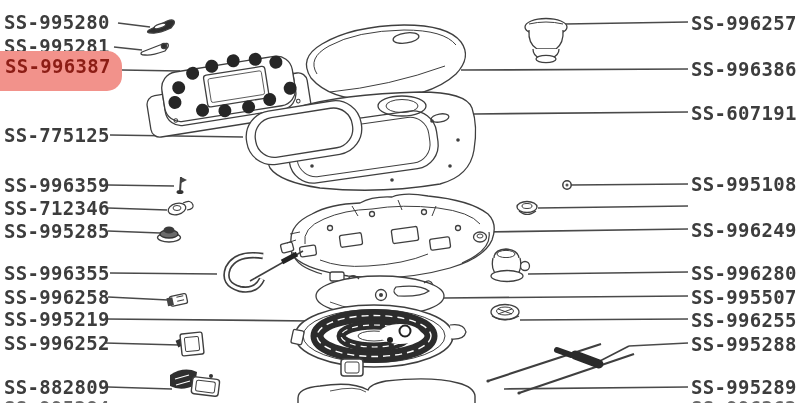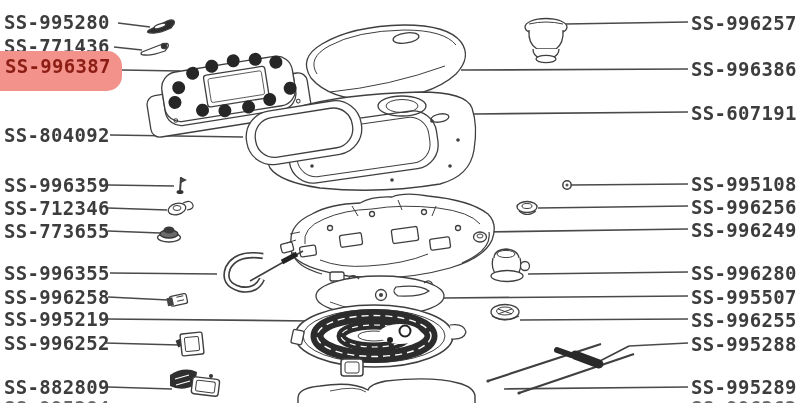--- a/index.html
+++ b/index.html
@@ -265,38 +265,37 @@
         <g transform="rotate(7 205 386)">
           <rect x="192" y="378" width="27" height="17" rx="3" fill="#ffffff" stroke-width="1.4"></rect>
           <rect x="196" y="381" width="19" height="11" rx="2" stroke-width="1"></rect>
         </g>
         <circle cx="211" cy="376" r="2" fill="#333333" stroke="none"></circle>
       </g>
     </g>
   </svg>
 
   <div class="lbl left" style="top:11px">SS-995280</div>
-  <div class="lbl left" style="top:35px">SS-771436</div>
+  <div class="lbl left" style="top:35px">SS-995281</div>
   <div class="lbl left hl">SS-996387</div>
-  <div class="lbl left" style="top:124px">SS-804092</div>
+  <div class="lbl left" style="top:124px">SS-775125</div>
   <div class="lbl left" style="top:174px">SS-996359</div>
   <div class="lbl left" style="top:197px">SS-712346</div>
-  <div class="lbl left" style="top:220px">SS-773655</div>
+  <div class="lbl left" style="top:220px">SS-995285</div>
   <div class="lbl left" style="top:262px">SS-996355</div>
   <div class="lbl left" style="top:286px">SS-996258</div>
   <div class="lbl left" style="top:308px">SS-995219</div>
   <div class="lbl left" style="top:332px">SS-996252</div>
   <div class="lbl left" style="top:376px">SS-882809</div>
   <div class="lbl left partial">SS-995284</div>
 
   <div class="lbl right" style="top:12px">SS-996257</div>
   <div class="lbl right" style="top:58px">SS-996386</div>
   <div class="lbl right" style="top:102px">SS-607191</div>
   <div class="lbl right" style="top:173px">SS-995108</div>
-  <div class="lbl right" style="top:196px">SS-996256</div>
   <div class="lbl right" style="top:219px">SS-996249</div>
   <div class="lbl right" style="top:262px">SS-996280</div>
   <div class="lbl right" style="top:286px">SS-995507</div>
   <div class="lbl right" style="top:309px">SS-996255</div>
   <div class="lbl right" style="top:333px">SS-995288</div>
   <div class="lbl right" style="top:376px">SS-995289</div>
   <div class="lbl right partial">SS-996262</div>
 
 </div>
 

